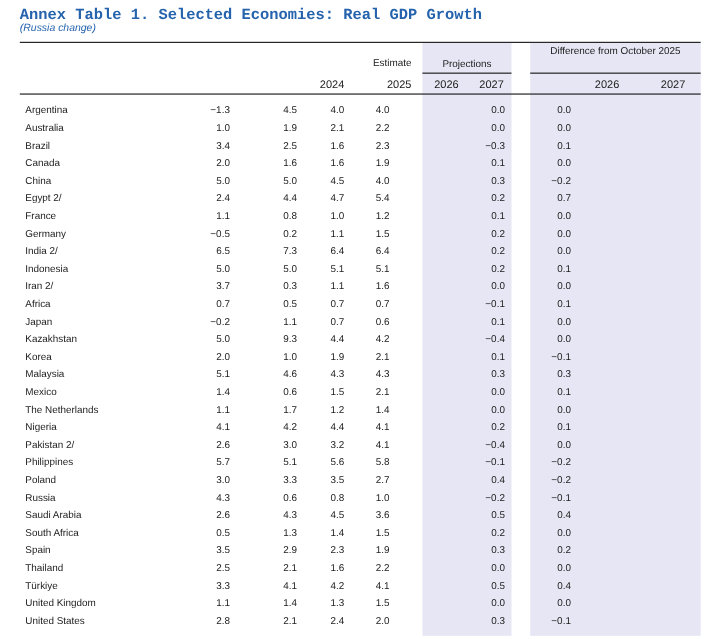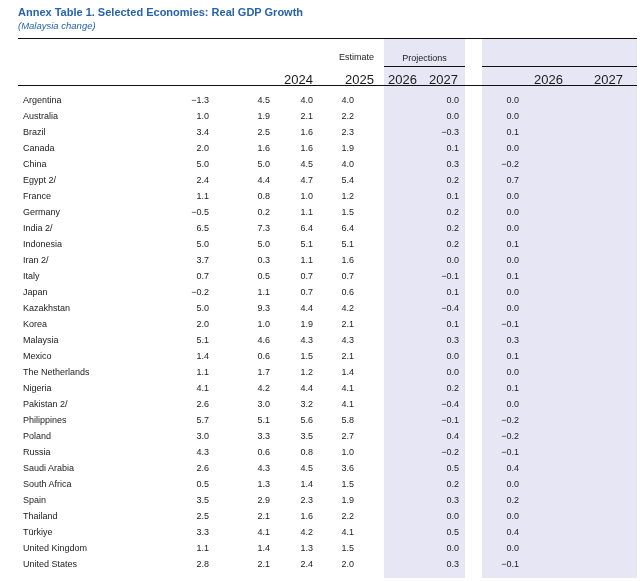--- a/index.html
+++ b/index.html
@@ -1,59 +1,60 @@
 <!DOCTYPE html>
 <html><head>
 <meta charset="utf-8">
 <style>
   html,body{margin:0;padding:0;background:#fff;}
   .page{
     position:relative;width:640px;height:581px;background:#ffffff;overflow:hidden;
     font-family:"Liberation Sans", sans-serif;color:#1c1c1c;
   }
-  .title{position:absolute;left:18px;top:6px;font-size:11px;font-weight:bold;color:#2563ad;white-space:nowrap;}
+  .title{position:absolute;left:18px;top:6px;font-size:14px;font-weight:bold;color:#2563ad;white-space:nowrap;font-family:Liberation Mono, monospace;}
   .subtitle{position:absolute;left:18px;top:20px;font-size:9.5px;font-style:italic;color:#2563ad;white-space:nowrap;}
   .band{position:absolute;top:39px;height:539px;background:#e6e6f4;z-index:0;}
   .band1{left:384px;width:81px;}
   .band2{left:482px;width:155px;}
   .rule{position:absolute;left:18px;width:619px;background:#111;z-index:2;}
   .top-rule{top:38px;height:1.4px;}
   .mid-rule{top:84.5px;height:1.7px;}
   .underline{position:absolute;height:1px;background:#111;z-index:2;}
   .u1{left:384px;width:81px;top:66px;}
   .u2{left:482px;width:155px;top:66px;}
   .hdr{position:absolute;font-size:9px;z-index:1;white-space:nowrap;}
   .estimate{top:52px;right:266px;text-align:center;}
   .projections{top:53px;left:384px;width:81px;text-align:center;}
   .diff{top:41px;left:482px;width:155px;text-align:center;line-height:11.5px;}
-  .yearrow{position:absolute;top:72px;left:0;width:640px;height:12px;font-size:13px;z-index:1;}
+  .yearrow{position:absolute;top:72px;left:0;width:640px;height:12px;font-size:10px;z-index:1;}
   .yearrow span{position:absolute;white-space:nowrap;}
   .col,.val{text-align:right;}
   .v0{right:327px;}.v1{right:266px;}.v2{right:223px;}.v3{right:182px;}.v4{right:77px;}.v5{right:17px;}
   #rows{position:absolute;top:92px;left:0;width:536px;z-index:1;}
   .row{position:relative;height:16px;font-size:9px;line-height:16px;}
   .country{position:absolute;left:23px;white-space:nowrap;}
   .val{position:absolute;white-space:nowrap;}
 </style>
 </head>
 <body>
 
 <div class="page">
 
   <div class="title">Annex Table 1. Selected Economies: Real GDP Growth</div>
-  <div class="subtitle">(Malaysia change)</div>
+  <div class="subtitle">(Russia change)</div>
 
   <div class="band band1"></div>
   <div class="band band2"></div>
 
   <div class="rule top-rule"></div>
 
   <div class="hdr estimate">Estimate</div>
   <div class="hdr projections">Projections</div>
   <div class="hdr diff">
+    <div>Difference from October 2025</div>
   </div>
 
   <div class="underline u1"></div>
   <div class="underline u2"></div>
 
   <div class="yearrow">
     <span class="col v0">2024</span>
     <span class="col v1">2025</span>
     <span class="col v2">2026</span>
     <span class="col v3">2027</span>
@@ -157,21 +158,21 @@
       <div class="row">
         <span class="country">Iran 2/</span>
         <span class="val v0">3.7</span>
         <span class="val v1">0.3</span>
         <span class="val v2">1.1</span>
         <span class="val v3">1.6</span>
         <span class="val v4">0.0</span>
         <span class="val v5">0.0</span>
       </div>
       <div class="row">
-        <span class="country">Italy</span>
+        <span class="country">Africa</span>
         <span class="val v0">0.7</span>
         <span class="val v1">0.5</span>
         <span class="val v2">0.7</span>
         <span class="val v3">0.7</span>
         <span class="val v4">−0.1</span>
         <span class="val v5">0.1</span>
       </div>
       <div class="row">
         <span class="country">Japan</span>
         <span class="val v0">−0.2</span>

